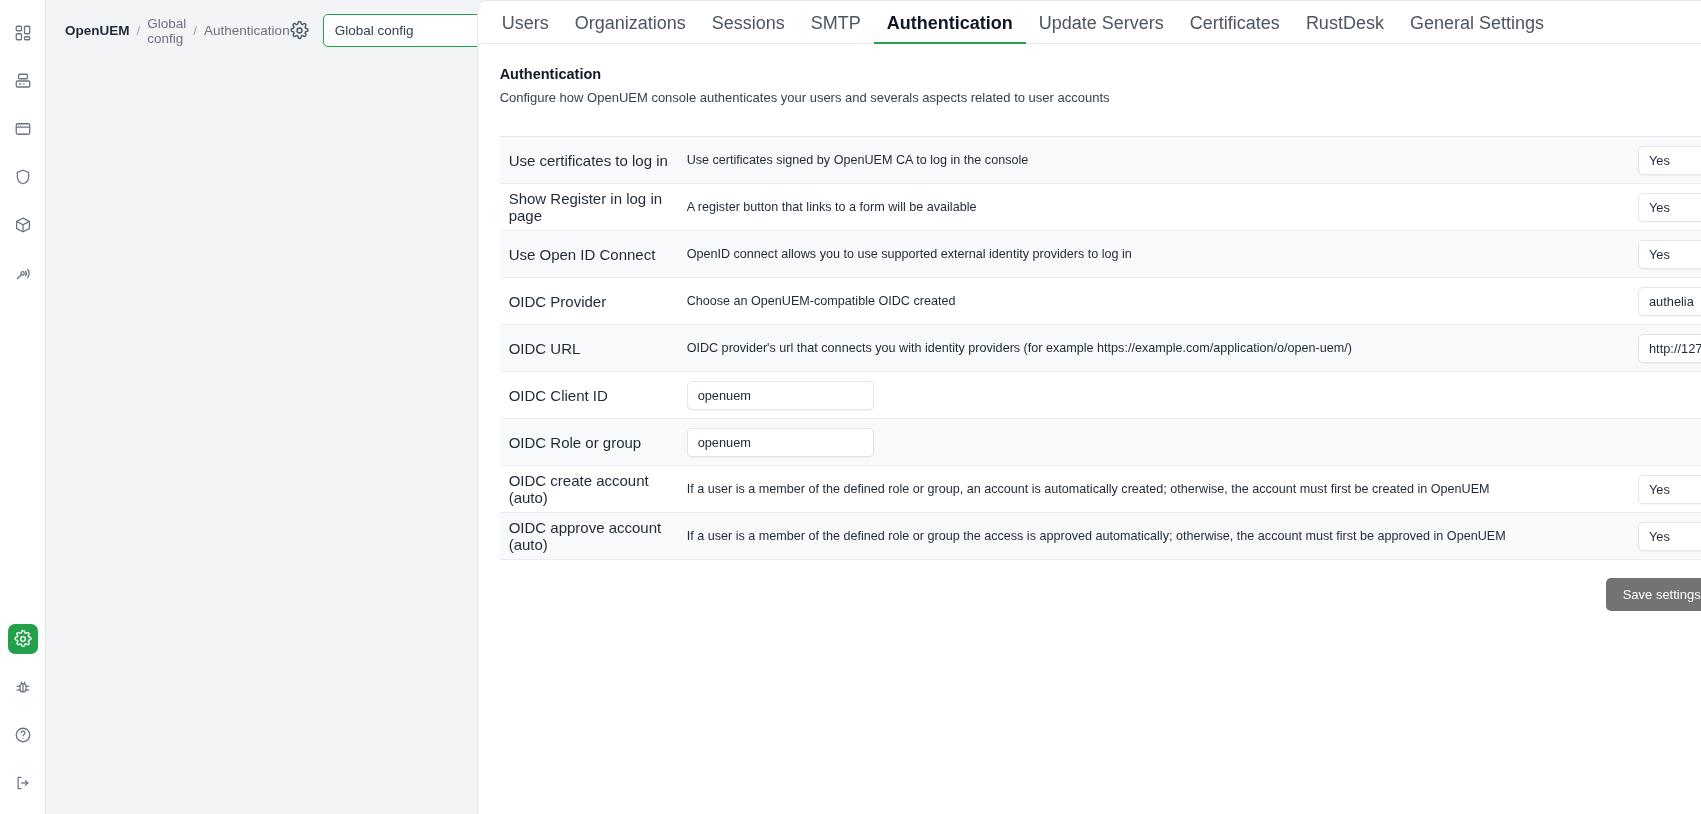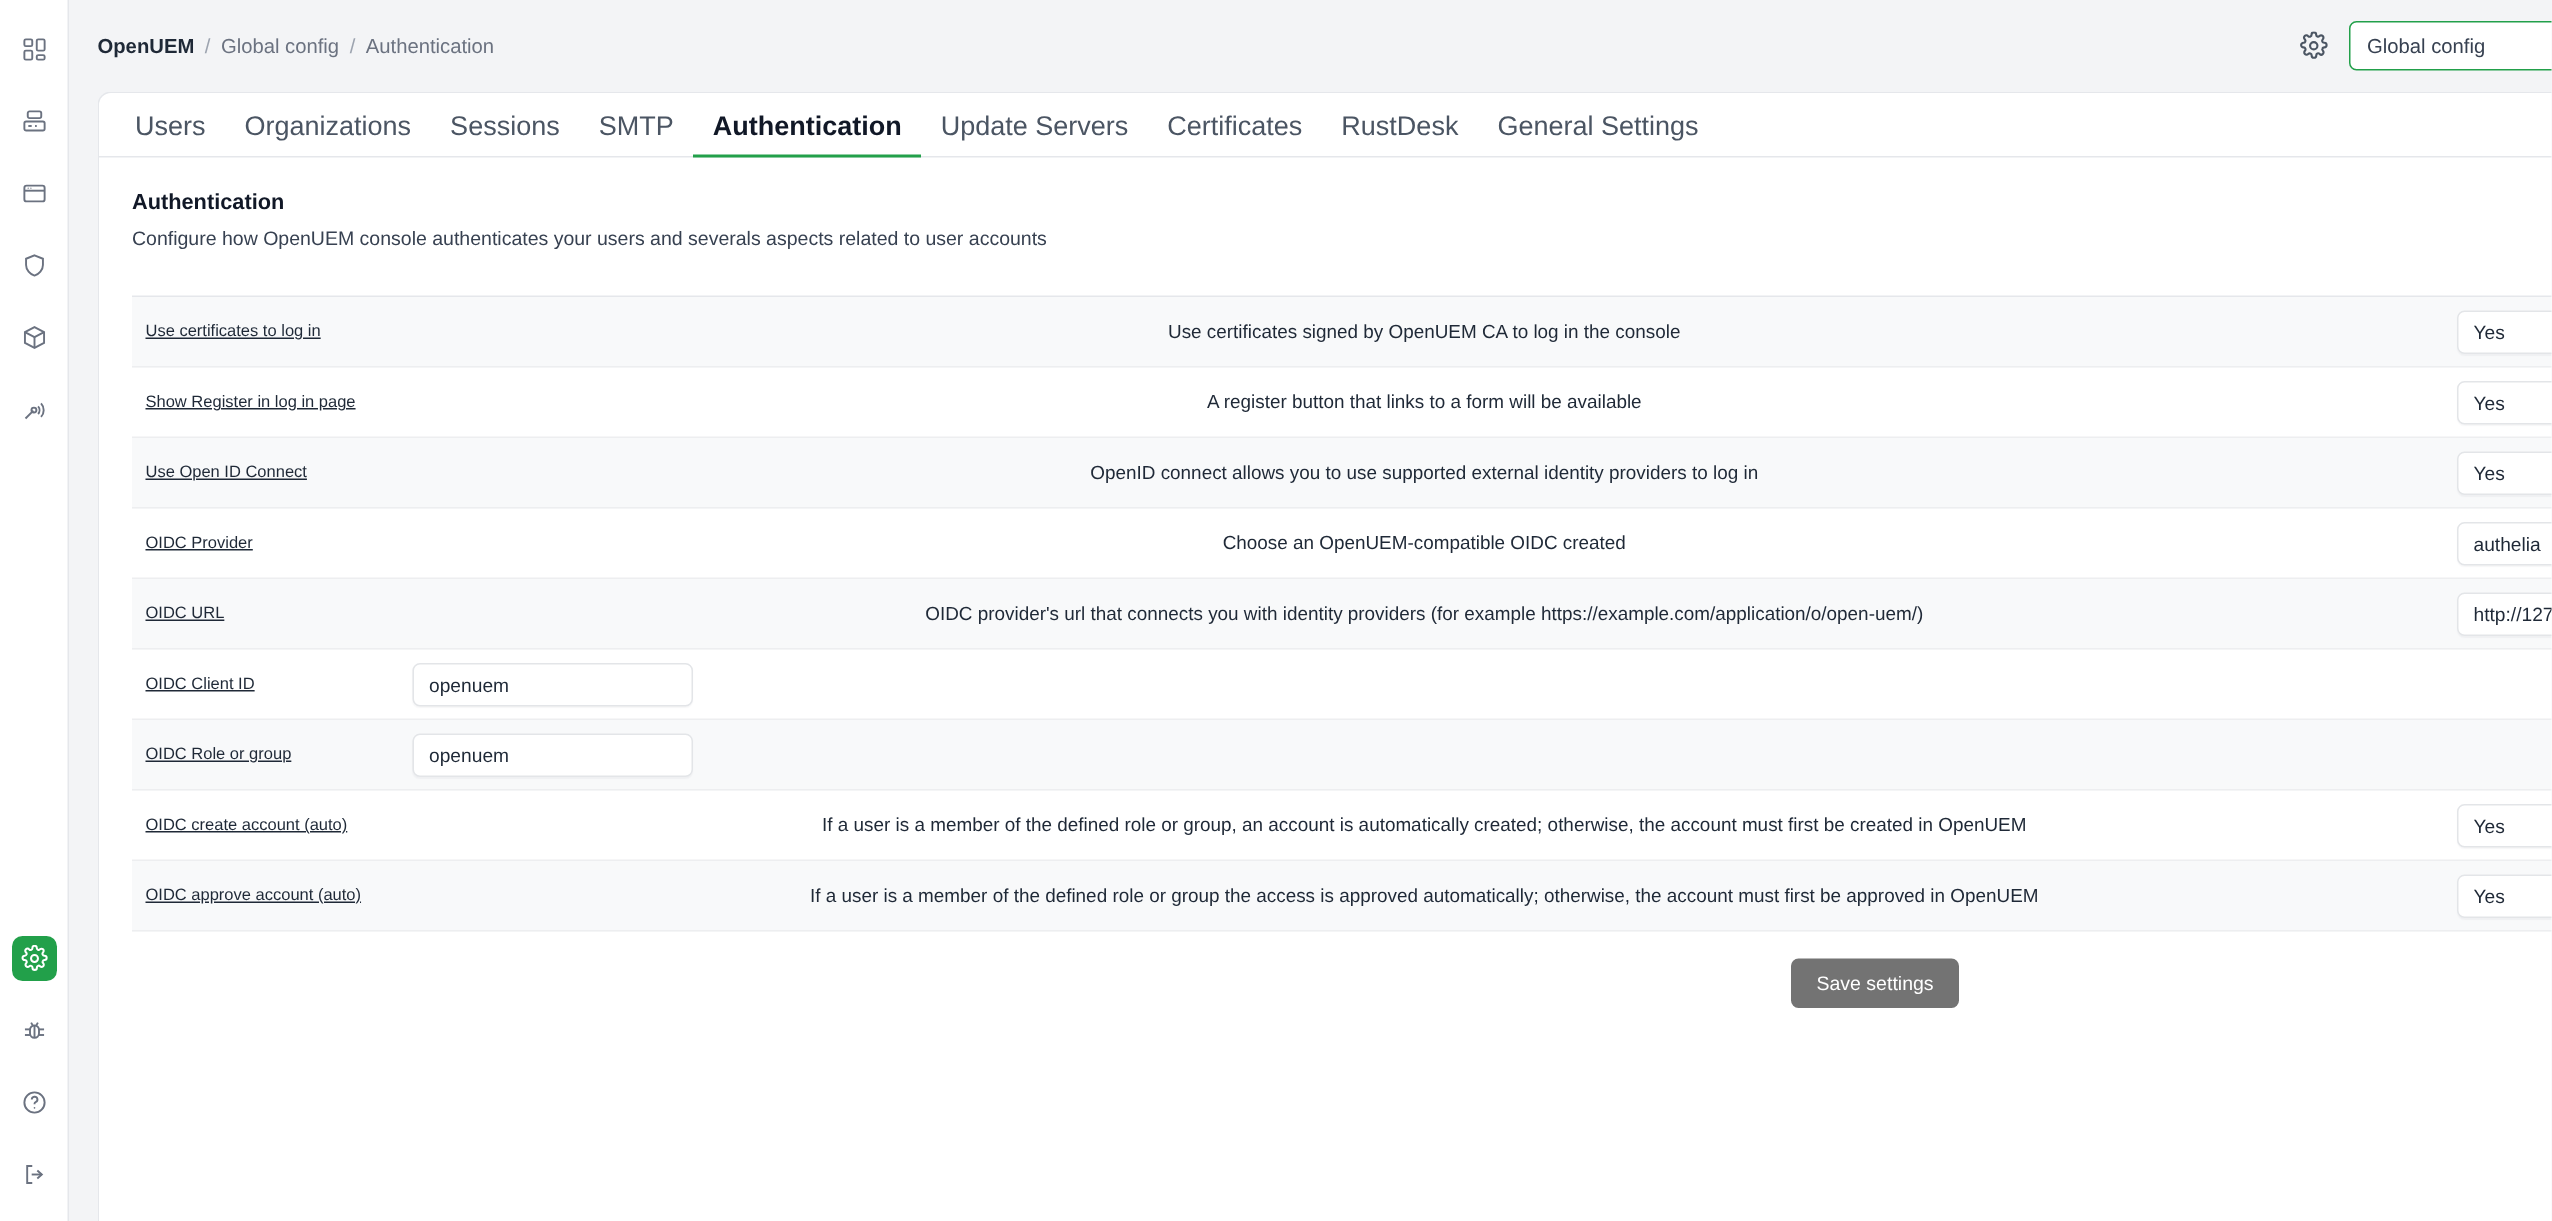--- a/index.html
+++ b/index.html
@@ -29,21 +29,21 @@
     width: 30px; height: 30px;
     display: flex; align-items: center; justify-content: center;
     border-radius: 7px;
     color: #6b7280;
     cursor: pointer;
   }
   .sideicon svg { width: 18px; height: 18px; display: block; }
   .sideicon.active { background: #22a04a; color: #ffffff; }
 
   
-  .main { flex: 1; height: 814px; display: flex; flex-direction: column; background: #f3f4f6; position: relative; }
+  .main { flex: 1; height: 814px; display: flex; flex-direction: row; background: #f3f4f6; position: relative; }
 
   .topbar {
     height: 61px; flex: 0 0 61px;
     display: flex; align-items: center;
     padding-left: 19px; padding-right: 0;
     background: #f3f4f6;
   }
   .breadcrumb { display: flex; align-items: center; font-size: 13.5px; gap: 7px; }
   .breadcrumb .crumb-strong { font-weight: bold; color: #1f2937; }
   .breadcrumb .crumb { color: #6b7280; }
@@ -109,27 +109,26 @@
   .settings { margin-top: 0; }
   .srow {
     display: flex; align-items: center;
     height: 47px;
     border-bottom: 1px solid #edeef0;
     padding-left: 9px;
   }
   .srow.alt { background: #f8f9fa; }
   .srow .s-label {
     width: 178px; flex: 0 0 178px;
-    font-size: 11px; color: #1f2937; text-decoration: underline;
+    font-size: 15px; color: #1f2937;
   }
   .srow .s-desc {
     flex: 1;
     font-size: 12.6px; color: #1f2937;
     padding-right: 14px;
-    text-align: center;
   }
   .srow .s-ctl { width: 200px; flex: 0 0 200px; display: flex; justify-content: flex-start; }
 
   .ui-select {
     width: 187px; height: 29px;
     border: 1px solid #e3e5e8;
     background: #ffffff;
     border-radius: 5px;
     display: flex; align-items: center;
     padding: 0 10px;

